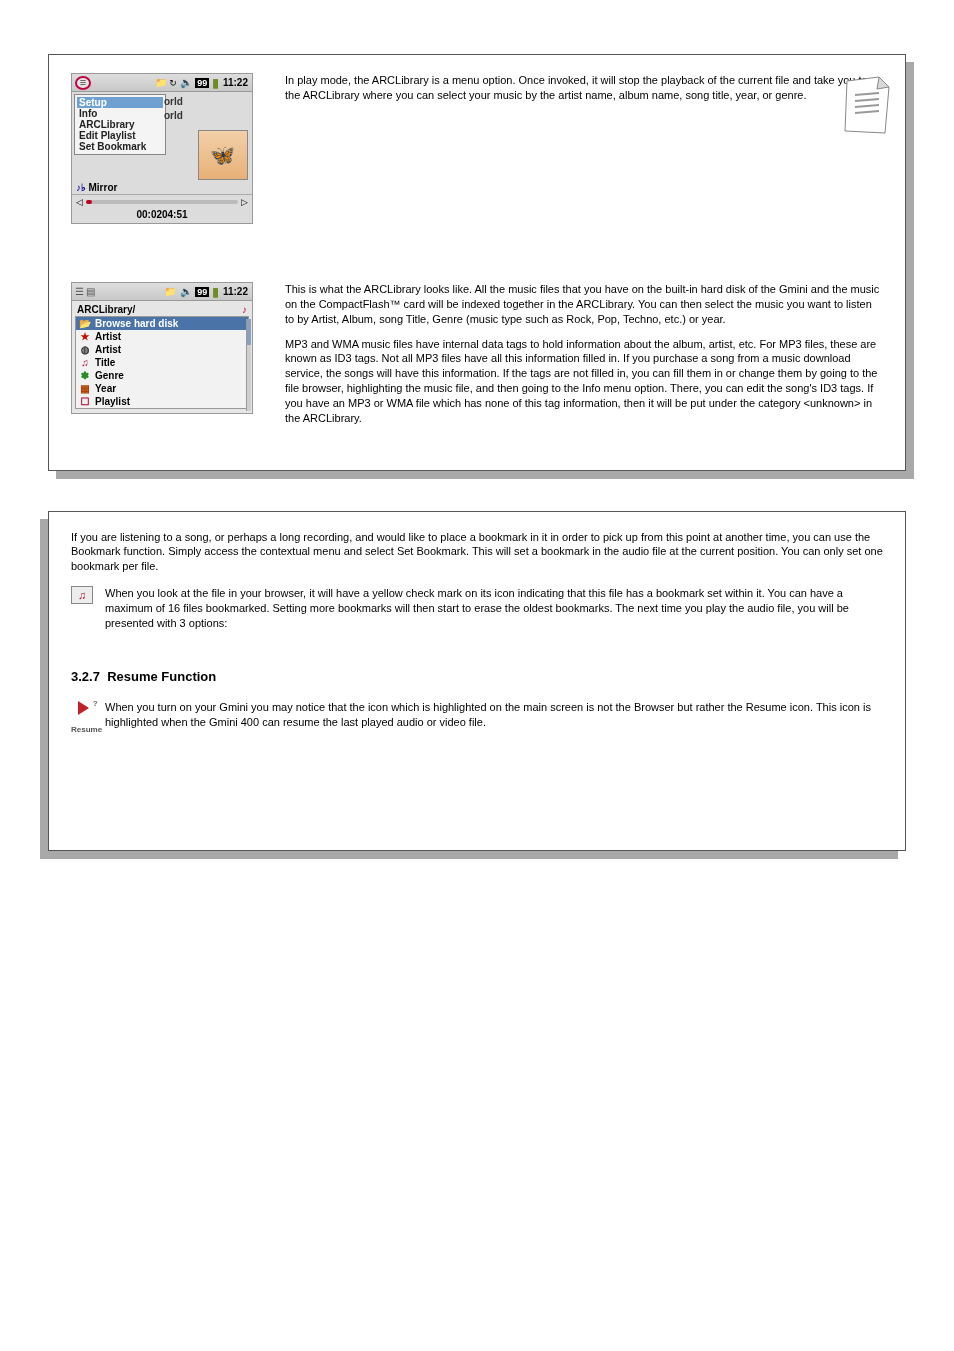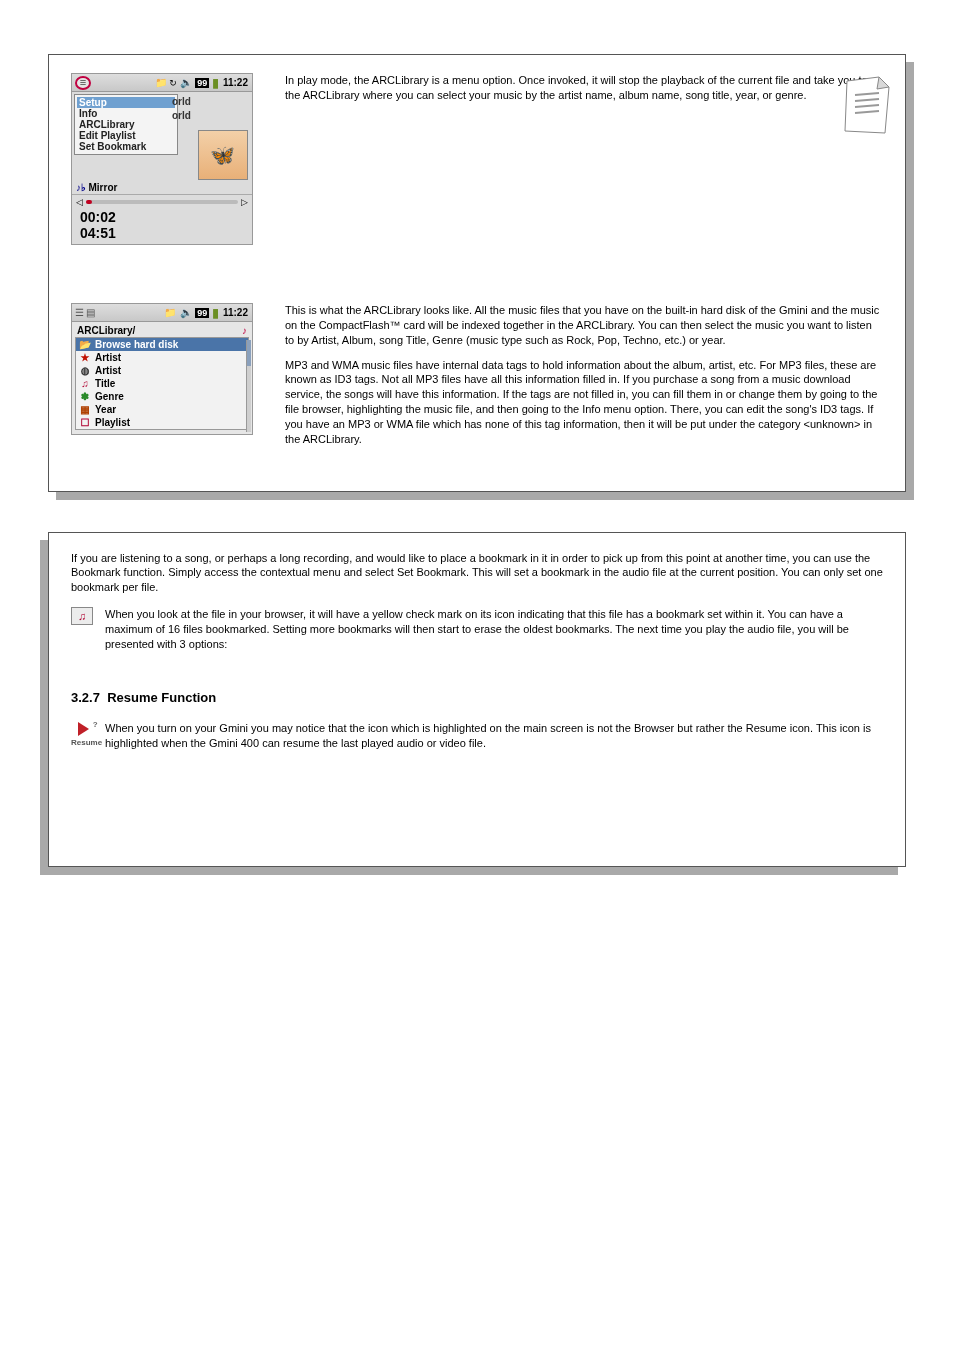--- a/index.html
+++ b/index.html
@@ -72,26 +72,26 @@
   .badge.bat99 { background:#000; color:#fff; font-size:9px; padding:0 2px;}
   .badge.spk { color:#b00000;}
   .badge.time { font-weight:bold; color:#000; font-size:10px; }
   .badge.batt { color:#6b8e23; font-size:12px; }
   .dev-body { position:relative; height: 102px; }
   .dev-options {
     position: absolute; left:2px; top:2px;
     background:#f4f4f4; border:1px solid #888;
     font-size:10px; font-weight:bold; color:#222;
     padding:2px 2px;
-    width: 104px;
+    width: 92px;
   }
   .dev-options .sel { background:#6fa0d0; color:#fff; padding:0 2px; }
   .dev-options div { padding:0 2px; white-space:nowrap; }
   .bg-text {
-    position:absolute; left:100px; top:4px;
+    position:absolute; left:92px; top:4px;
     font-size:10px; font-weight:bold; color:#333;
   }
   .cover {
     position:absolute; right:4px; top:38px; width:50px; height:50px;
     background: linear-gradient(#f3d0a8, #e8b078);
     border:1px solid #888;
     display:flex; align-items:center; justify-content:center;
   }
   .cover::before { content:"🦋"; font-size:20px; }
   .mirror-row { position:absolute; left:4px; top:90px; font-size:10px; font-weight:bold; }
@@ -100,21 +100,21 @@
     display:flex; align-items:center; padding:2px 4px;
     border-top:1px solid #aaa;
   }
   .progress-row .pb {
     flex:1; height:4px; background:#bbb; border-radius:2px;
     margin:0 3px; position:relative;
   }
   .progress-row .pb::before {
     content:""; position:absolute; left:0; top:0; height:100%; width:4%; background:#c00020; border-radius:2px;
   }
-  .pt-row { display:flex; justify-content:flex-start; padding:0 8px 3px 8px; font-size:14px; font-weight:bold;flex-direction:column; }
+  .pt-row { display:flex; justify-content:center; padding:0 8px 3px 8px; font-size:10px; font-weight:bold; }
 
   
   .arc-body { background:#e6e6e6; padding:2px 3px 4px 3px; }
   .arc-head {
     display:flex; justify-content:space-between; align-items:flex-end;
     font-size:10px; font-weight:bold; padding:1px 2px;
   }
   .arc-head .note { color:#c00040; }
   .arc-list {
     border:1px solid #999; background:#f2f2f2;
@@ -149,21 +149,21 @@
     display:block; width:22px; height:16px; position:relative;
     margin:0 auto;
   }
   .resume-ico .tri::before {
     content:""; position:absolute; left:2px; top:1px;
     border-left:11px solid #c02028; border-top:7px solid transparent; border-bottom:7px solid transparent;
   }
   .resume-ico .tri::after {
     content:"?"; position:absolute; right:0; top:-1px; font-size:8px; color:#666; font-weight:bold;
   }
-  .resume-ico .lbl { font-size:8px; color:#555; font-weight:bold; display:block; margin-top:1px;}
+  .resume-ico .lbl { font-size:8px; color:#555; font-weight:bold; display:block; margin-top:9px;}
   .txtpar { line-height:1.35; }
   .indent-block { margin-left: 34px; }
 
   .section-title { font-size:13px; font-weight:bold; margin: 6px 0 16px 0; }
   .col2 { display:flex; }
   .col2 .left-ico { width:34px; flex:0 0 34px; }
   .col2 .r { flex:1; }
   ul.bullets { list-style: disc; margin: 6px 0 6px 22px; }
   ul.bullets li { margin-bottom: 4px; line-height:1.35; }
 </style>

